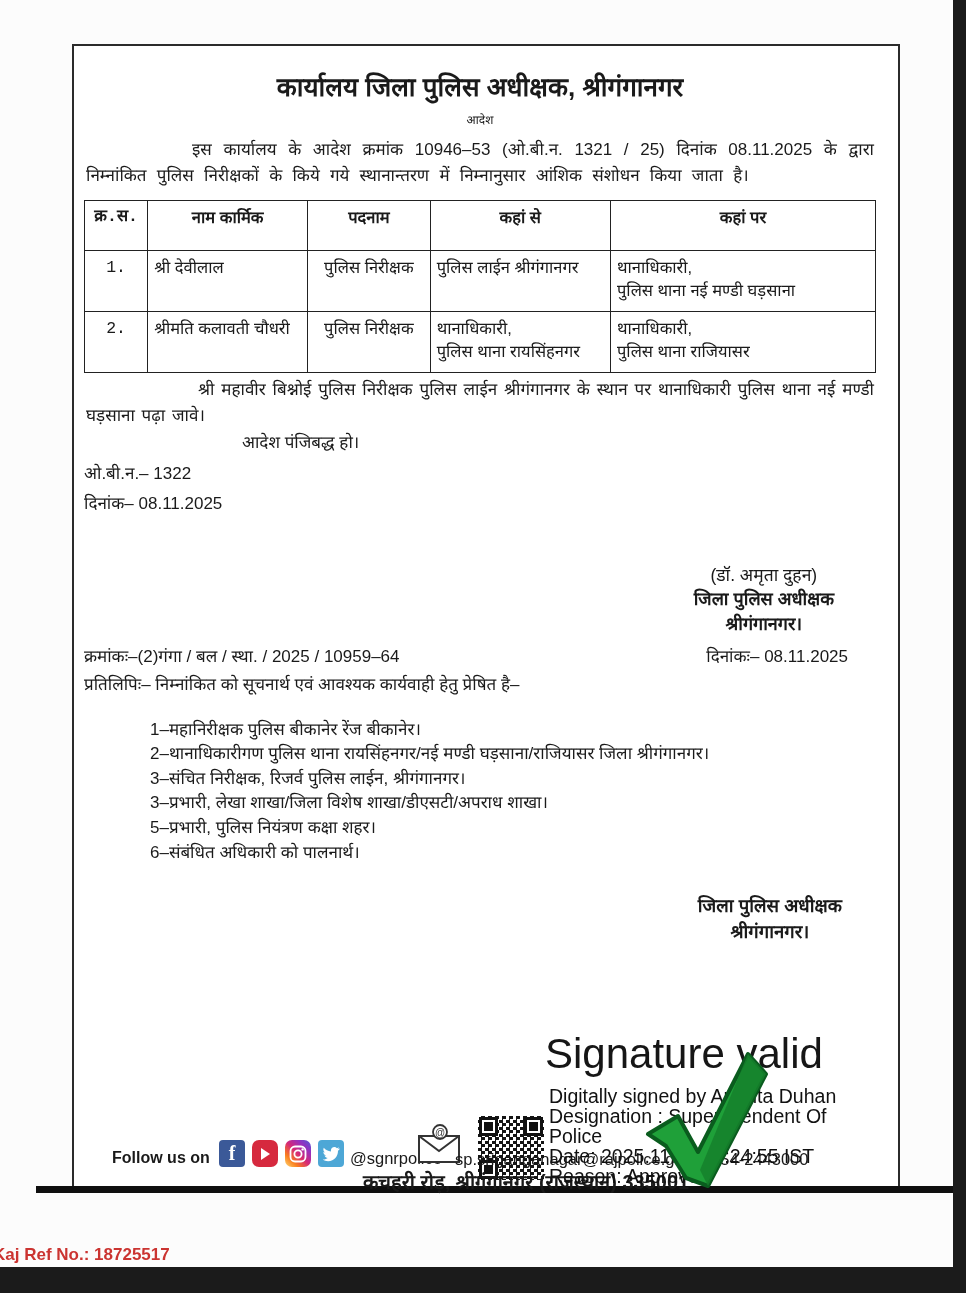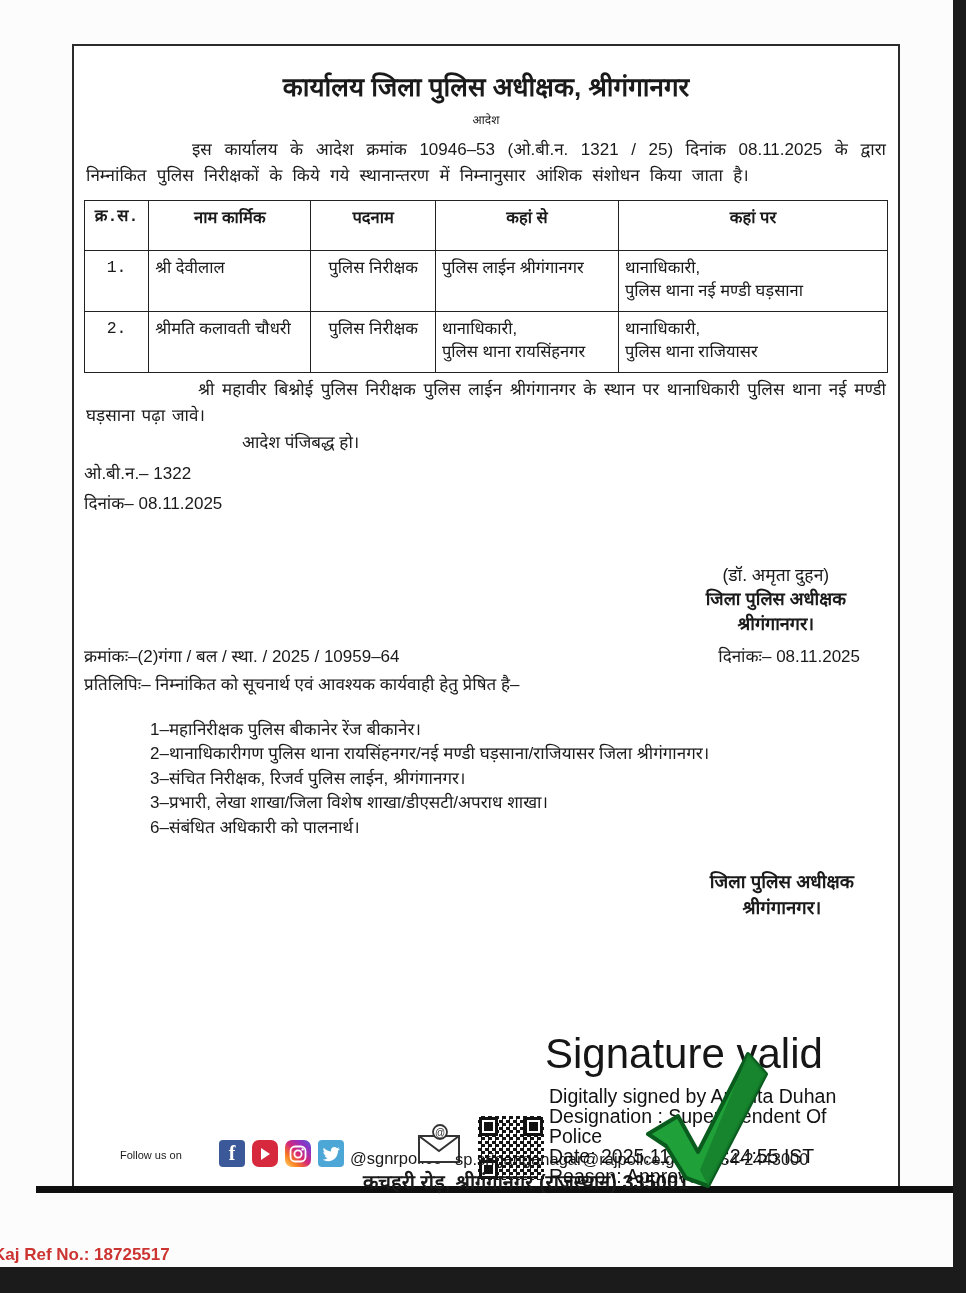--- a/index.html
+++ b/index.html
@@ -5,21 +5,21 @@
   html,body{margin:0;padding:0;background:#e9e9e9;}
   .canvas{position:relative;width:966px;height:1293px;background:#fcfcfc;overflow:hidden;
           font-family:"Liberation Sans","DejaVu Sans",sans-serif;color:#1a1a1a;}
   .strip-right{position:absolute;left:953px;top:0;width:13px;height:1293px;background:#1b1b1b;}
   .strip-bottom{position:absolute;left:0;top:1267px;width:966px;height:26px;background:#1b1b1b;}
   .bottom-bar{position:absolute;left:36px;top:1186px;width:930px;height:7px;background:#0f0f0f;}
   .ref-no{position:absolute;left:-7px;top:1245px;font-size:17px;font-weight:bold;color:#cb3431;}
 
   .page{position:absolute;left:72px;top:44px;width:828px;height:1142px;background:#ffffff;
         border:2px solid #2b2b2b;border-bottom:none;box-sizing:border-box;}
-  .page-inner{padding:16px 10px 0 10px;font-size:17px;line-height:1.5;}
+  .page-inner{padding:16px 22px 0 10px;font-size:17px;line-height:1.5;}
 
   .doc-title{text-align:center;font-size:26px;font-weight:bold;margin:6px 0 0 0;}
   .order-label{text-align:center;font-size:12px;margin-top:4px;}
   .intro{margin:8px 2px 0 2px;text-align:justify;text-indent:106px;word-spacing:5.5px;line-height:1.5;}
 
   table.order-table{border-collapse:collapse;width:100%;margin-top:12px;font-size:16.5px;}
   .order-table th,.order-table td{border:1.6px solid #222;vertical-align:top;}
   .order-table th{text-align:center;font-weight:bold;padding:4px 2px 20px 2px;}
   .order-table td{padding:5px 6px 9px 6px;line-height:1.4;}
   .c-sno{width:8%;text-align:center;font-family:Liberation Mono, monospace;}
@@ -53,21 +53,21 @@
   .check{position:absolute;left:638px;top:1050px;z-index:6;}
 
   
   .qr{position:absolute;left:478px;top:1116px;width:66px;height:64px;z-index:1;
       background:repeating-conic-gradient(#151515 0% 25%, #ffffff 0% 50%);background-size:7px 7px;}
   .qr .f{position:absolute;width:13px;height:13px;border:3px solid #111;background:#fff;}
   .qr .f::after{content:"";position:absolute;inset:2px;background:#111;}
   .qr .f1{left:1px;top:1px;} .qr .f2{right:1px;top:1px;} .qr .f3{left:1px;bottom:1px;}
 
   
-  .follow{position:absolute;left:120px;top:1149px;font-size:11px;z-index:2;}
+  .follow{position:absolute;left:112px;top:1149px;font-size:16px;z-index:2;font-weight:bold;}
   .social{position:absolute;left:219px;top:1140px;display:flex;gap:7px;z-index:2;}
   .s-ic{width:26px;height:27px;border-radius:4px;display:flex;align-items:center;justify-content:center;}
   .ic-fb{background:#3b5998;color:#fff;font-weight:bold;font-size:20px;font-family:"Liberation Serif",serif;}
   .ic-yt{background:#d6293e;border-radius:7px;}
   .ic-yt .tri{width:0;height:0;border-left:9px solid #fff;border-top:6px solid transparent;border-bottom:6px solid transparent;}
   .ic-ig{background:linear-gradient(45deg,#feda75,#fa7e1e,#d62976,#962fbf,#4f5bd5);border-radius:7px;}
   .ic-tw{background:#4da7d6;}
   .handle{position:absolute;left:350px;top:1149px;font-size:16.5px;z-index:2;}
   .envelope{position:absolute;left:416px;top:1124px;z-index:2;}
   .email{position:absolute;left:455px;top:1150px;font-size:16.5px;z-index:3;}
@@ -128,20 +128,21 @@
       <div class="dispatch-row">
         <div class="d-left">क्रमांकः–(2)गंगा / बल / स्था. / 2025 / 10959–64</div>
         <div class="d-right">दिनांकः– 08.11.2025</div>
       </div>
       <div class="copy-line">प्रतिलिपिः– निम्नांकित को सूचनार्थ एवं आवश्यक कार्यवाही हेतु प्रेषित है–</div>
       <div class="copy-items">
         <div>1–महानिरीक्षक पुलिस बीकानेर रेंज बीकानेर।</div>
         <div>2–थानाधिकारीगण पुलिस थाना रायसिंहनगर/नई मण्डी घड़साना/राजियासर जिला श्रीगंगानगर।</div>
         <div>3–संचित निरीक्षक, रिजर्व पुलिस लाईन, श्रीगंगानगर।</div>
         <div>3–प्रभारी, लेखा शाखा/जिला विशेष शाखा/डीएसटी/अपराध शाखा।</div>
+        <div>5–प्रभारी, पुलिस नियंत्रण कक्षा शहर।</div>
         <div>6–संबंधित अधिकारी को पालनार्थ।</div>
       </div>
 
       <div class="signatory2">
         <div>जिला पुलिस अधीक्षक</div>
         <div>श्रीगंगानगर।</div>
       </div>
     </div>
   </div>
 

